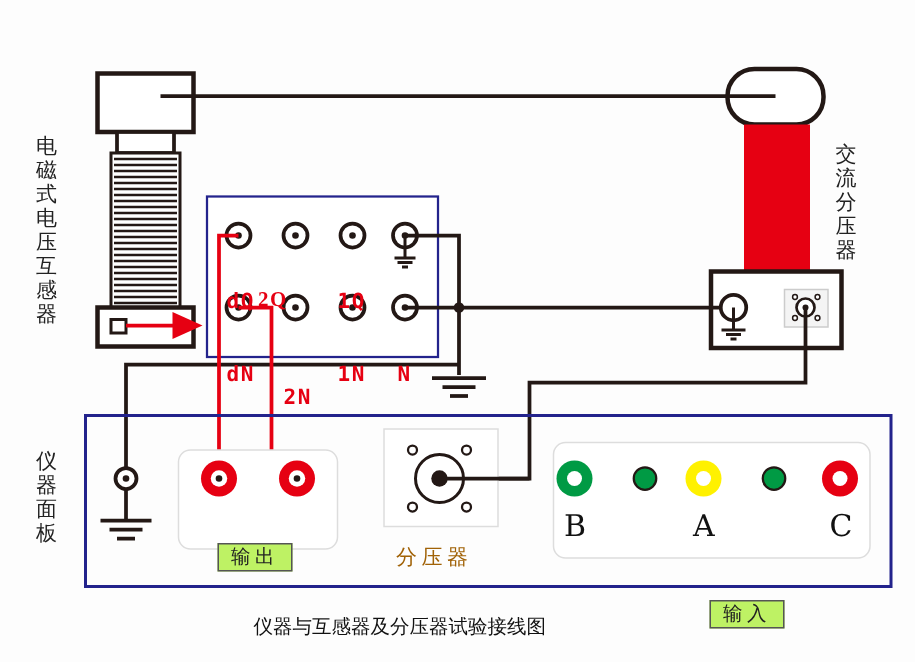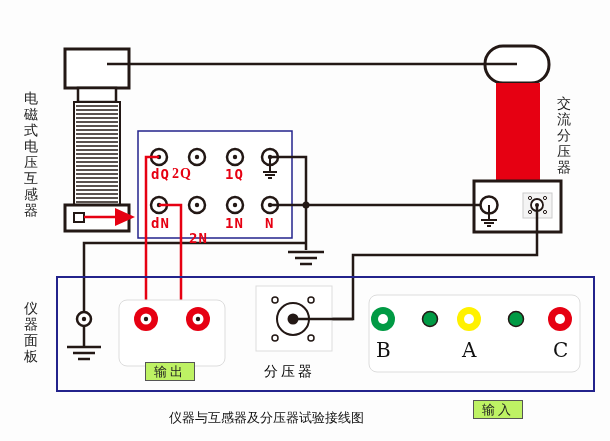--- a/index.html
+++ b/index.html
@@ -1,20 +1,20 @@
 <!DOCTYPE html>
 <html><head>
 <meta charset="utf-8">
 <style>
   html, body { margin:0; padding:0; background:#fdfdfd; }
   body { width:610px; height:441px; position:relative; overflow:hidden; font-family:"DejaVu Sans", sans-serif; }
   #diagram { position:absolute; left:0; top:0; }
   .vlabel { position:absolute; width:16px; font-size:14px; line-height:16px; color:#222; text-align:left; word-break:break-all; }
-  .plabel { position:absolute; font-size:14px; color:#e60012; font-weight:bold; font-family:"DejaVu Sans Mono", monospace; letter-spacing:1px; }
-  .txt { position:absolute; color:#000000; }
+  .plabel { position:absolute; font-size:14px; color:#e60012; font-weight:bold; font-family:"DejaVu Sans Mono", monospace; letter-spacing:1px;margin-top:27px; }
+  .txt { position:absolute; color:#a16207; }
   .caption { position:absolute; left:0; width:533px; top:409px; text-align:center; font-size:13px; color:#111; }
   .boxlabel { position:absolute; border:1px solid #555; background:#bef264; font-size:13px; padding:0 8px; line-height:17px; letter-spacing:3px; color:#222; }
   .phase { position:absolute; font-family:"DejaVu Serif", serif; font-size:20px; color:#111; }
 </style>
 </head>
 <body>
 
 <svg id="diagram" width="610" height="441" viewBox="0 0 610 441">
 
   <rect x="65" y="49" width="64" height="39" fill="#fff" stroke="#231815" stroke-width="3"></rect>

